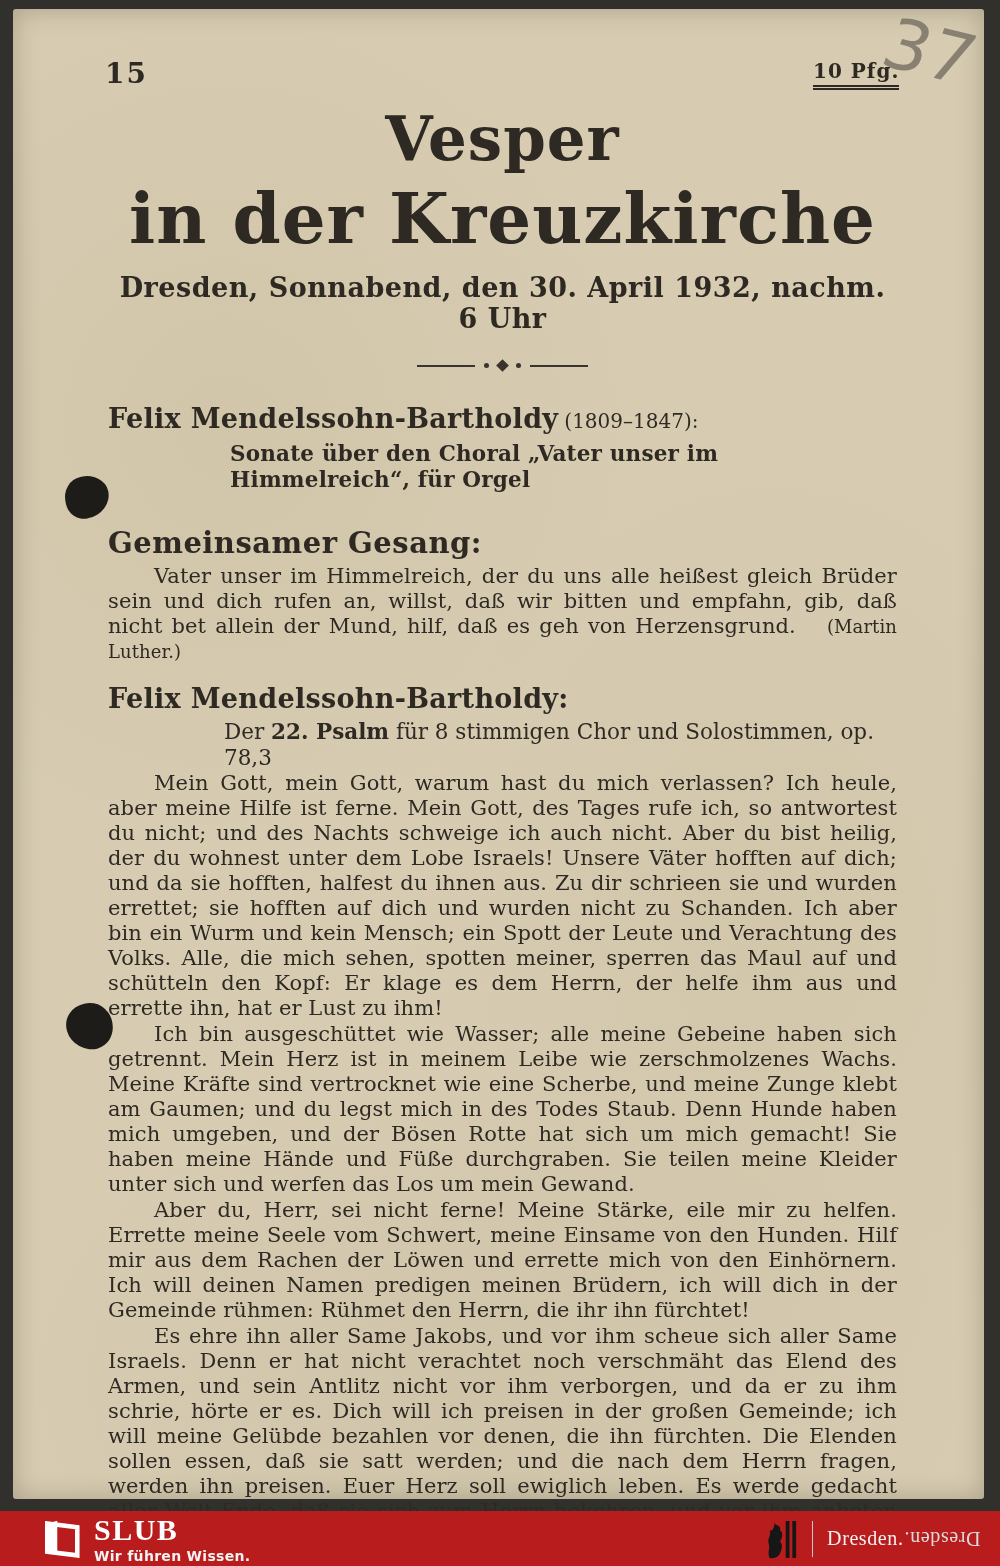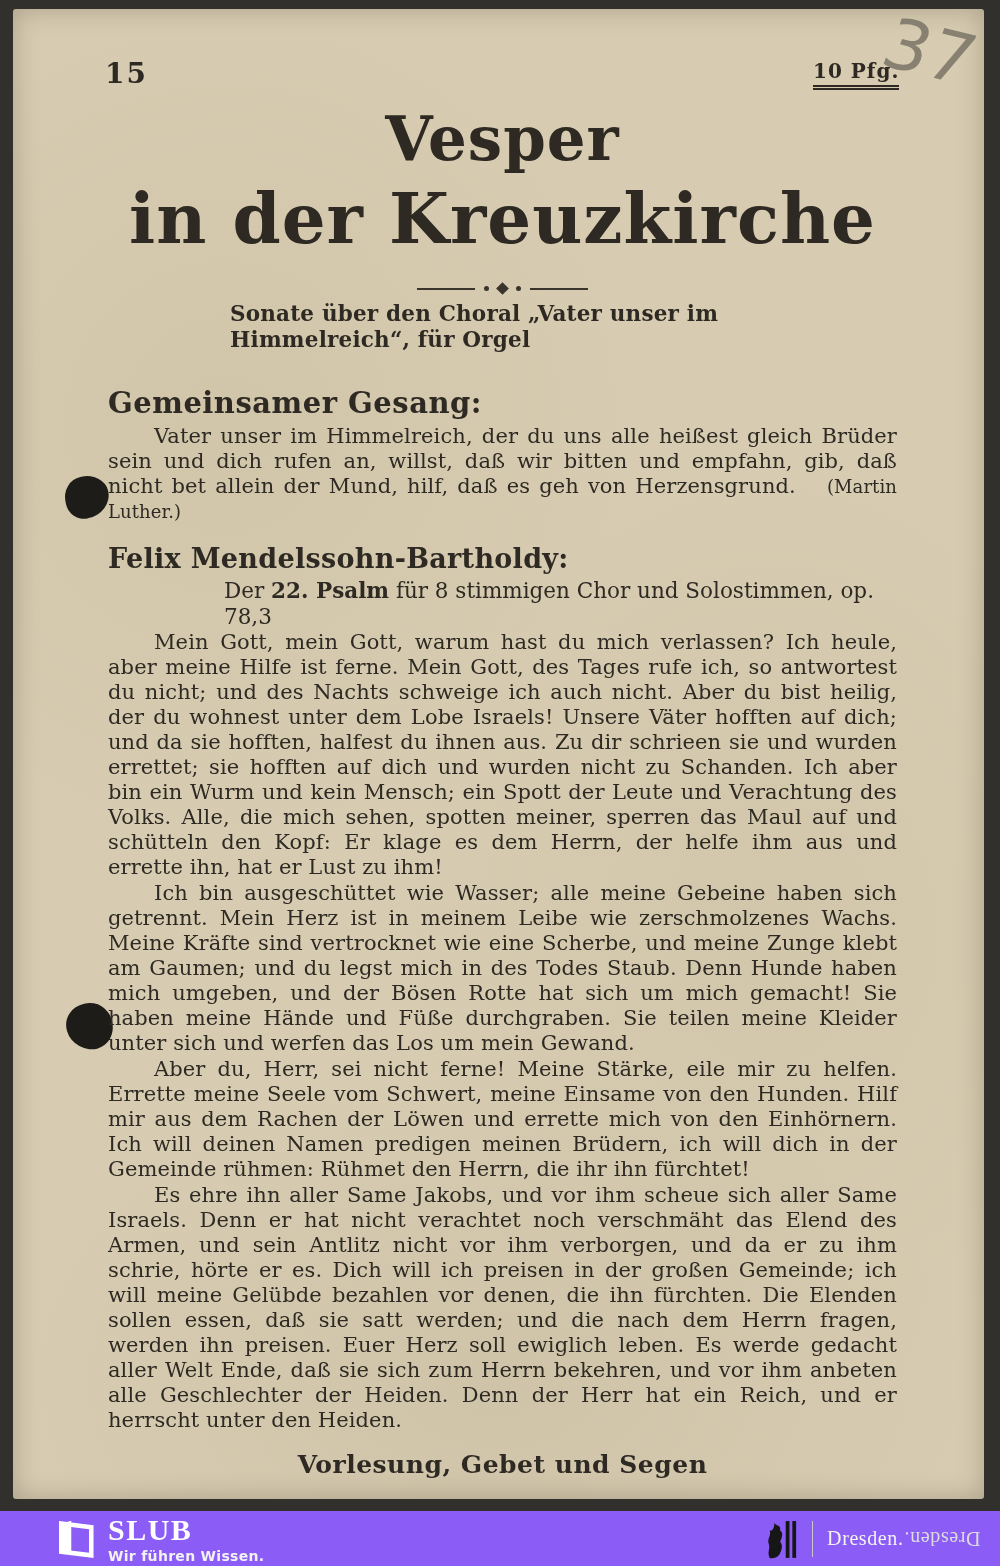--- a/index.html
+++ b/index.html
@@ -126,23 +126,23 @@
   .psalm p + p { margin-top: 1px; }
 
   .closing {
     margin-top: 17px; text-align: center;
     font-size: 25px; font-weight: bold; letter-spacing: 0.5px;
   }
 
   
   .footer-bar {
     position: absolute; left: 0; right: 0; bottom: 0; height: 55px;
-    background: #8b5cf6;
+    background: #b91c1c;
     display: flex; align-items: center; justify-content: space-between;
-    padding: 0 20px 0 54px;
+    padding: 0 20px 0 40px;
   }
   .slub-brand { display: flex; align-items: center; gap: 14px; }
   .slub-icon { width: 40px; height: 40px; flex: 0 0 auto; }
   .slub-text-col { display: flex; flex-direction: column; line-height: 1; }
   .slub-name {
     font-family: "Liberation Serif", serif;
     font-size: 30px; font-weight: bold; color: #fdfdfd;
     letter-spacing: 1.5px;
   }
   .slub-slogan {
@@ -173,29 +173,33 @@
   <div class="price">10 Pfg.</div>
   <div class="handwritten">37</div>
 
   <div class="punch-hole one"></div>
   <div class="punch-hole two"></div>
 
   <div class="content">
 
     <div class="title-line1">Vesper</div>
     <div class="title-line2">in der Kreuzkirche</div>
+    <div class="dateline">Dresden, Sonnabend, den 30. April 1932, nachm. 6 Uhr</div>
 
     <div class="ornament">
       <span class="rule"></span>
       <span class="dot"></span>
       <span class="diamond"></span>
       <span class="dot"></span>
       <span class="rule"></span>
     </div>
 
+    <div class="piece1-heading">
+      <span class="composer-name">Felix Mendelssohn-Bartholdy</span><span class="composer-dates">(1809–1847):</span>
+    </div>
     <p class="work1">Sonate über den Choral „Vater unser im Himmelreich“, für Orgel</p>
 
     <div class="hymn-heading">Gemeinsamer Gesang:</div>
     <p class="body-par">
       <span>Vater unser im Himmelreich, der du uns alle heißest gleich Brüder sein und dich rufen an, willst, daß wir bitten und empfahn, gib, daß nicht bet allein der Mund, hilf, daß es geh von Herzensgrund.</span>
       <span class="attribution">(Martin Luther.)</span>
     </p>
 
     <div class="piece2-heading">Felix Mendelssohn-Bartholdy:</div>
     <p class="work2">

